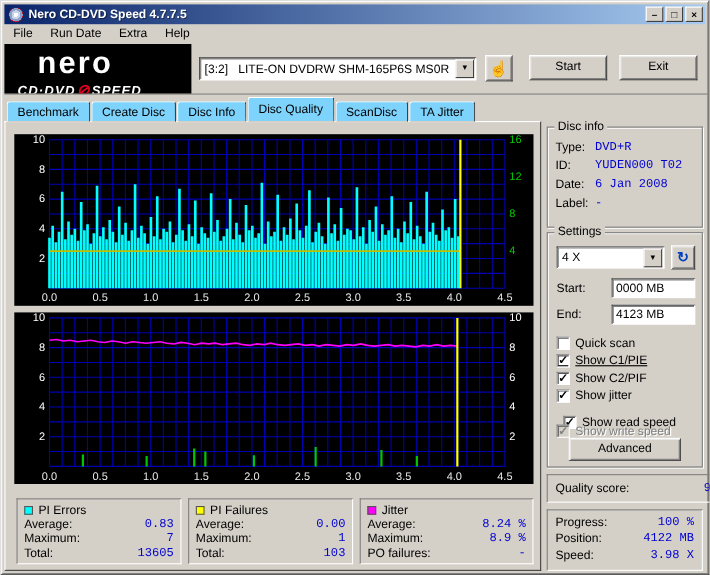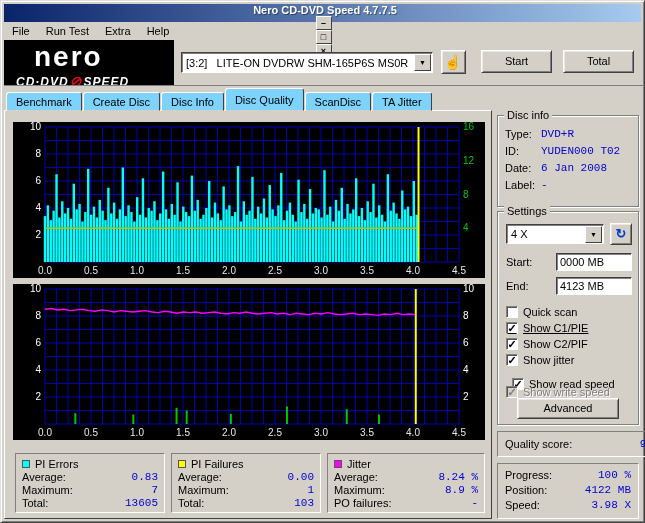--- a/index.html
+++ b/index.html
@@ -5,21 +5,21 @@
   * { box-sizing: border-box; margin: 0; padding: 0; }
   html,body { width:645px; height:523px; overflow:hidden; }
   body { font-family:"Liberation Sans", sans-serif; font-size:11px; color:#000; background:#d4d0c8; position:relative; }
 
   .window { position:absolute; inset:0; background:#d4d0c8;
     border:1px solid; border-color:#dfdfdf #404040 #404040 #dfdfdf;
     box-shadow: inset 1px 1px 0 #ffffff, inset -1px -1px 0 #808080; }
 
   
   .titlebar { position:absolute; left:3px; top:3px; right:3px; height:18px;
-    background:linear-gradient(90deg,#0a246a,#a6caf0); display:flex; align-items:center; padding:0 2px;flex-direction:column; }
+    background:linear-gradient(90deg,#0a246a,#a6caf0); display:flex; align-items:center; padding:0 2px; }
   .app-icon { width:13px; height:13px; border-radius:50%; margin-left:2px;
     background: radial-gradient(circle at 50% 50%, #ffffff 0 2px, #c8d2e8 2px 4px, #8aa0c8 4px 6px, #e02020 6px 7px); }
   .titlebar .title { color:#fff; font-weight:bold; margin-left:5px; flex:1;
     text-shadow:1px 1px 0 rgba(0,0,0,.4); white-space:nowrap; }
   .tb-btn { width:16px; height:14px; background:#d4d0c8; margin-left:2px;
     border:1px solid; border-color:#ffffff #404040 #404040 #ffffff;
     font-size:9px; line-height:12px; text-align:center; font-weight:bold; }
 
   
   .menubar { position:absolute; left:3px; top:21px; right:3px; height:18px; display:flex; align-items:center; }
@@ -111,39 +111,39 @@
   <div class="titlebar">
     <div class="app-icon"></div>
     <div class="title">Nero CD-DVD Speed 4.7.7.5</div>
     <div class="tb-btn">–</div>
     <div class="tb-btn">□</div>
     <div class="tb-btn">×</div>
   </div>
 
   <div class="menubar">
     <span class="menu-item">File</span>
-    <span class="menu-item">Run Test</span>
+    <span class="menu-item">Run Date</span>
     <span class="menu-item">Extra</span>
     <span class="menu-item">Help</span>
   </div>
 
   <div class="toolbar">
     <div class="logo">
       <div class="logo-line1">nero</div>
       <div class="logo-line2">
         <span>CD·DVD</span><span class="logo-zero">⊘</span><span>SPEED</span>
       </div>
     </div>
     <div class="combo">
       <span class="combo-text">[3:2]   LITE-ON DVDRW SHM-165P6S MS0R</span>
       <span class="combo-btn"><span>▼</span></span>
     </div>
     <div class="btn hand-btn"><span>☝</span></div>
     <div class="btn start-btn">Start</div>
-    <div class="btn exit-btn">Total</div>
+    <div class="btn exit-btn">Exit</div>
   </div>
 
   <div class="tabbar">
     <span class="tab">Benchmark</span><span class="tab">Create Disc</span><span class="tab">Disc Info</span><span class="tab active">Disc Quality</span><span class="tab">ScanDisc</span><span class="tab">TA Jitter</span>
   </div>
 
   <div class="page">
     <div class="chart" id="chart-top"><svg width="472" height="156">
           <line x1="32" y1="5" x2="32" y2="140" stroke="#0000b4" stroke-width="1"></line>
           <line x1="43.5" y1="5" x2="43.5" y2="140" stroke="#0000b4" stroke-width="1"></line>

